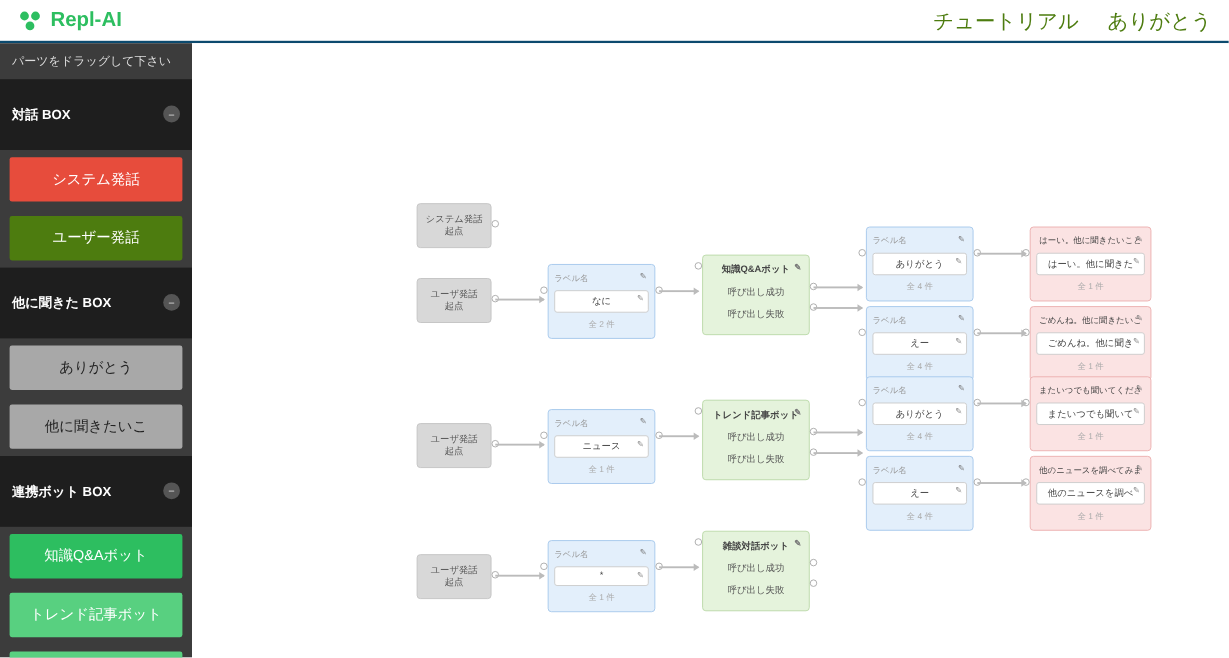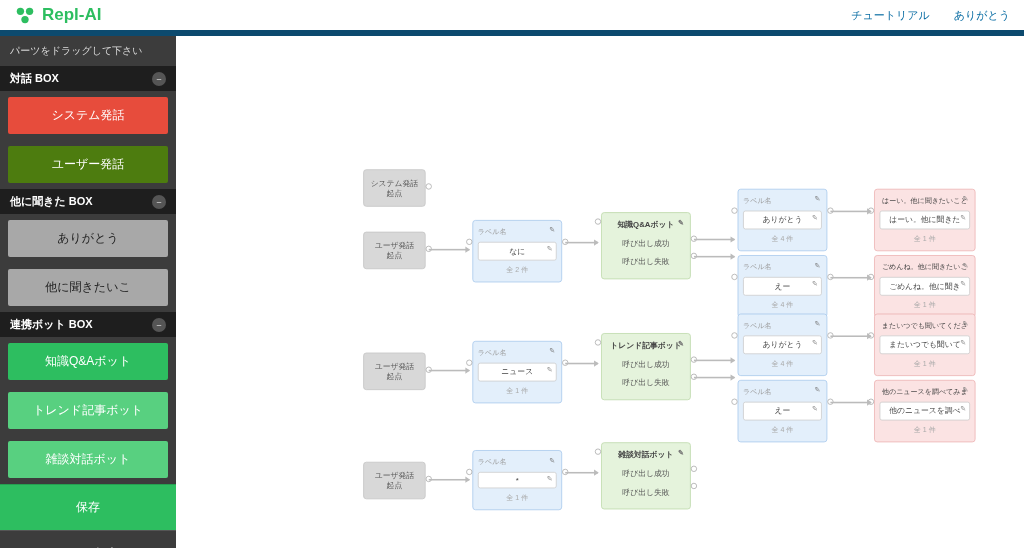--- a/index.html
+++ b/index.html
@@ -1,25 +1,25 @@
 <!DOCTYPE html>
 <html><head>
 <meta charset="utf-8">
 <style>
 *{box-sizing:border-box;margin:0;padding:0;font-family:"Hiragino Kaku Gothic ProN","Meiryo",sans-serif}
 body{background:#fff;width:1024px;height:548px;overflow:hidden;font-size:11px;color:#333}
-.topbar{height:36px;border-bottom:6px solid #0c4a6e;display:flex;align-items:center;padding:0 14px;justify-content:space-between}
+.topbar{height:36px;border-bottom:2px solid #0c4a6e;display:flex;align-items:center;padding:0 14px;justify-content:space-between}
 .logo{display:flex;align-items:center;gap:6px;font-size:17px;font-weight:600;color:#2dbe60}
 .logo svg{width:22px;height:22px}
 .topnav{display:flex;gap:24px}
-.topnav a{color:#0369a1;font-size:11px;text-decoration:none}
+.topnav a{color:#4d7c0f;font-size:17px;text-decoration:none}
 .main{display:flex;height:512px}
-.sidebar{width:176px;background:#3c3c3c;color:#fff;display:flex;flex-direction:column}
+.sidebar{width:160px;background:#3c3c3c;color:#fff;display:flex;flex-direction:column}
 .sb-hint{padding:8px 10px;font-size:10px;color:#ddd}
-.sb-section{background:#1e1e1e;padding:5px 10px;font-size:11px;font-weight:600;display:flex;justify-content:space-between;align-items:flex-end}
+.sb-section{background:#1e1e1e;padding:22px 10px;font-size:11px;font-weight:600;display:flex;justify-content:space-between;align-items:flex-start}
 .sb-section .toggle{width:14px;height:14px;border-radius:50%;background:#555;display:flex;align-items:center;justify-content:center;font-size:9px;color:#bbb}
 .sb-item{margin:6px 8px;padding:10px 0;text-align:center;font-size:12px;border-radius:2px}
 .sb-red{background:#e74c3c;color:#fff}
 .sb-blue{background:#4d7c0f;color:#fff}
 .sb-gray{background:#a8a8a8;color:#222}
 .sb-green{background:#2dbe60;color:#fff}
 .sb-light{background:#58d080;color:#fff}
 .sb-footer{margin-top:auto}
 .sb-btn{background:#2dbe60;color:#fff;text-align:center;padding:14px 6px;font-size:12px;border-top:1px solid #25a050}
 .sb-btn.alt{background:#3c3c3c;border-top:1px solid #555;line-height:1.4}

